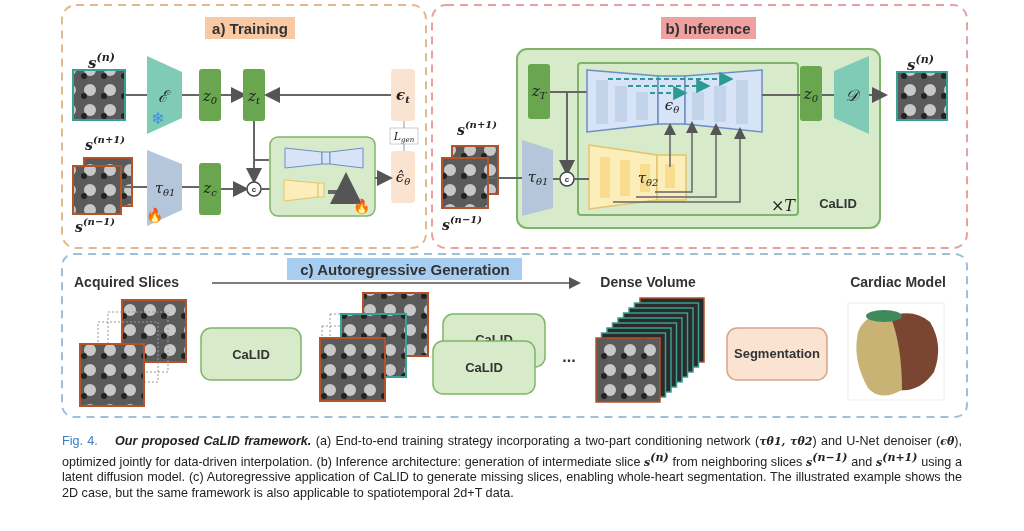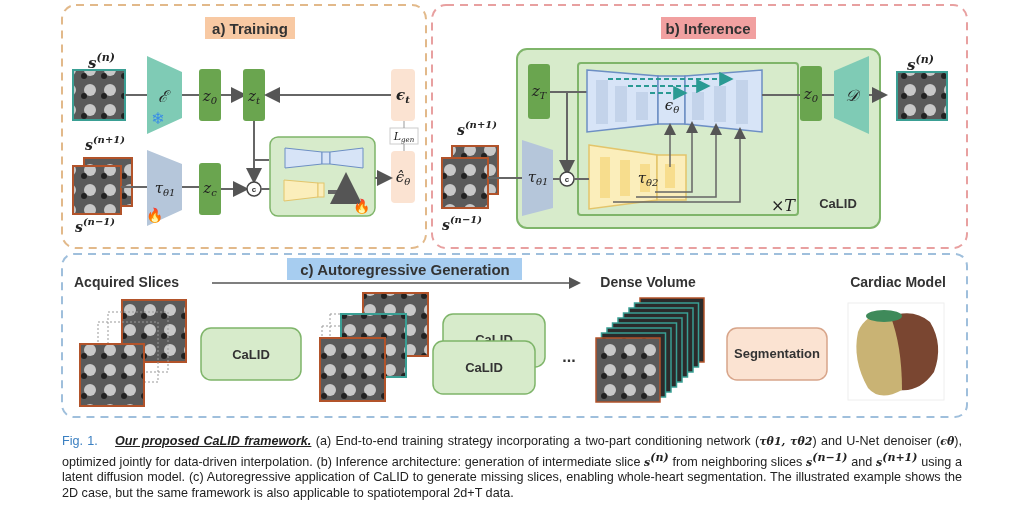--- a/index.html
+++ b/index.html
@@ -2,21 +2,21 @@
 <html><head>
 <meta charset="utf-8">
 <style>
   html,body{margin:0;padding:0;background:#fff;}
   body{width:1024px;height:531px;position:relative;overflow:hidden;font-family:"Liberation Sans",sans-serif;}
   svg{position:absolute;left:0;top:0;}
   .lbl{font-family:"Liberation Sans",sans-serif;font-weight:bold;fill:#333;}
   .math{font-family:"DejaVu Serif",serif;font-style:italic;fill:#222;}
   .caption{position:absolute;left:62px;top:434px;width:900px;font-size:12.6px;line-height:15.5px;color:#222;text-align:justify;font-family:"Liberation Sans",sans-serif;}
   .caption .fig{color:#3a7fc1;}
-  .caption b i, .caption .bi{font-weight:bold;font-style:italic;text-decoration:underline;}
+  .caption b i, .caption .bi{font-weight:bold;font-style:italic;}
   .caption .m{font-family:"DejaVu Serif",serif;font-style:italic;font-size:11px;font-weight:bold;}
   .caption sup{font-size:9px;}
 </style>
 </head>
 <body>
 
 <svg width="1024" height="531" viewBox="0 0 1024 531">
   <defs>
     <marker id="arr" markerWidth="8" markerHeight="8" refX="6" refY="4" orient="auto">
       <path d="M0,0 L8,4 L0,8 z" fill="#555"></path>
@@ -215,15 +215,15 @@
     <rect x="848" y="303" width="96" height="97" fill="#fff" stroke="#eee"></rect>
     <g>
       <path d="M887,318 Q912,307 930,322 Q944,345 934,372 Q920,392 900,390 Q895,340 887,318 z" fill="#7a4631"></path>
       <path d="M858,332 Q866,312 890,315 Q902,345 902,390 Q880,402 868,388 Q852,360 858,332 z" fill="#c9b374"></path>
       <ellipse cx="884" cy="316" rx="18" ry="6" fill="#3f8a5a"></ellipse>
     </g>
   </g>
 </svg>
 
 <div class="caption">
-  <span class="fig">Fig. 1.</span>&nbsp;&nbsp;&nbsp;
+  <span class="fig">Fig. 4.</span>&nbsp;&nbsp;&nbsp;
   <span class="bi">Our proposed CaLID framework.</span><span> (a) End-to-end training strategy incorporating a two-part conditioning network (</span><span class="m">τθ1, τθ2</span><span>) and U-Net denoiser (</span><span class="m">ϵθ</span><span>), optimized jointly for data-driven interpolation. (b) Inference architecture: generation of intermediate slice </span><span class="m">s</span><sup class="m">(n)</sup><span> from neighboring slices </span><span class="m">s</span><sup class="m">(n−1)</sup><span> and </span><span class="m">s</span><sup class="m">(n+1)</sup><span> using a latent diffusion model. (c) Autoregressive application of CaLID to generate missing slices, enabling whole-heart segmentation. The illustrated example shows the 2D case, but the same framework is also applicable to spatiotemporal 2d+T data.</span>
 </div>
 
 </body></html>

